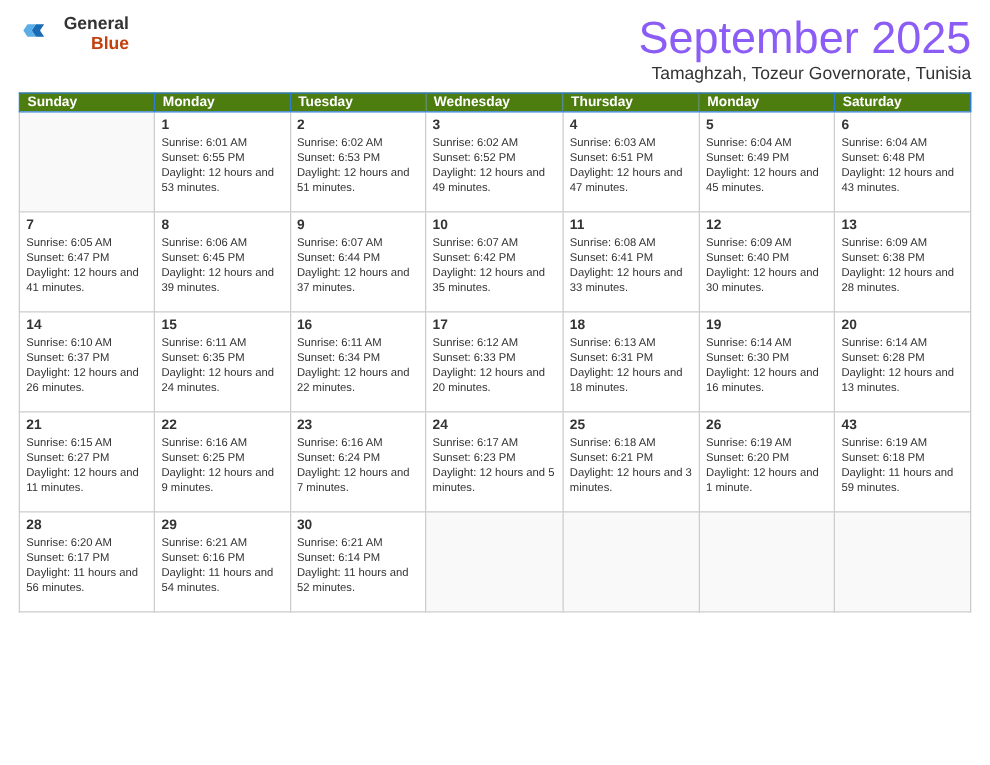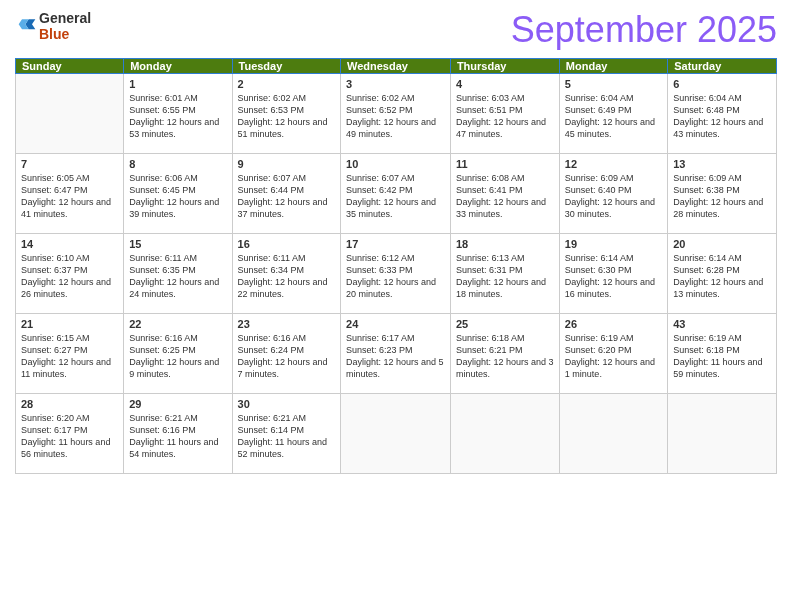--- a/index.html
+++ b/index.html
@@ -18,21 +18,22 @@
     }
     .header {
       display: flex;
       align-items: flex-start;
       justify-content: space-between;
       margin-bottom: 8px;
     }
     .logo {
       display: flex;
       align-items: center;
-      gap: 2px;
+      gap: 14px;
+      text-align: right;
     }
     .logo-icon {
       width: 20px;
       height: 20px;
       margin-left: 2px;
     }
     .title-block {
       text-align: right;
     }
     .month-title {
@@ -94,20 +95,21 @@
       </svg>
       <div>
         <div style="font-size:14px;font-weight:bold;line-height:1.15;">
           <span style="color:#333;">General</span><br>
           <span style="color:#c2410c;">Blue</span>
         </div>
       </div>
     </div>
     <div class="title-block">
       <div class="month-title">September 2025</div>
+      <div class="subtitle">Tamaghzah, Tozeur Governorate, Tunisia</div>
     </div>
   </div>
 
   <table>
     <thead>
       <tr>
       <th>Sunday</th>
           <th>Monday</th>
           <th>Tuesday</th>
           <th>Wednesday</th>

